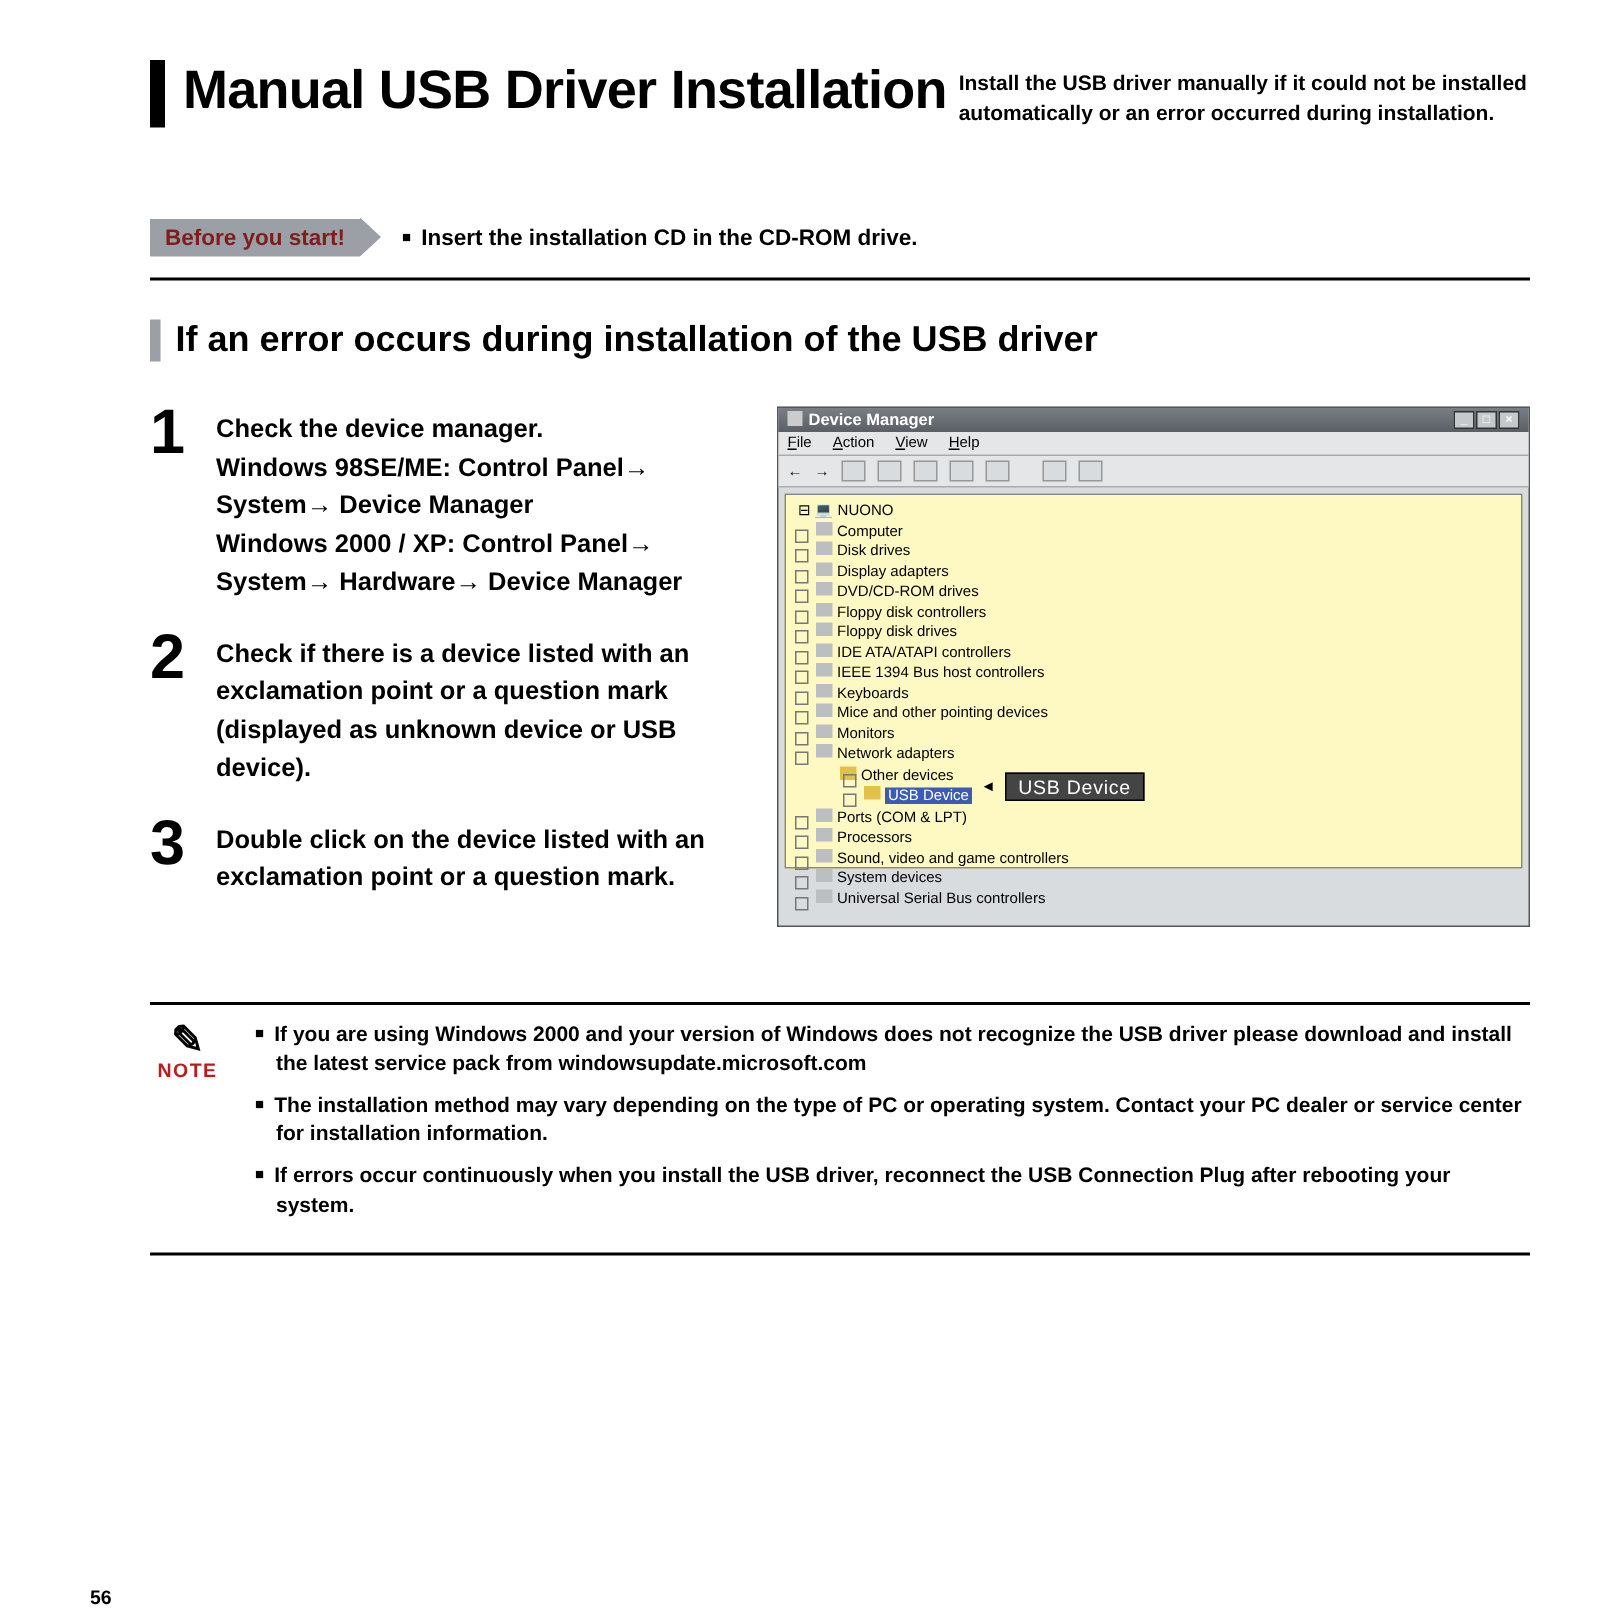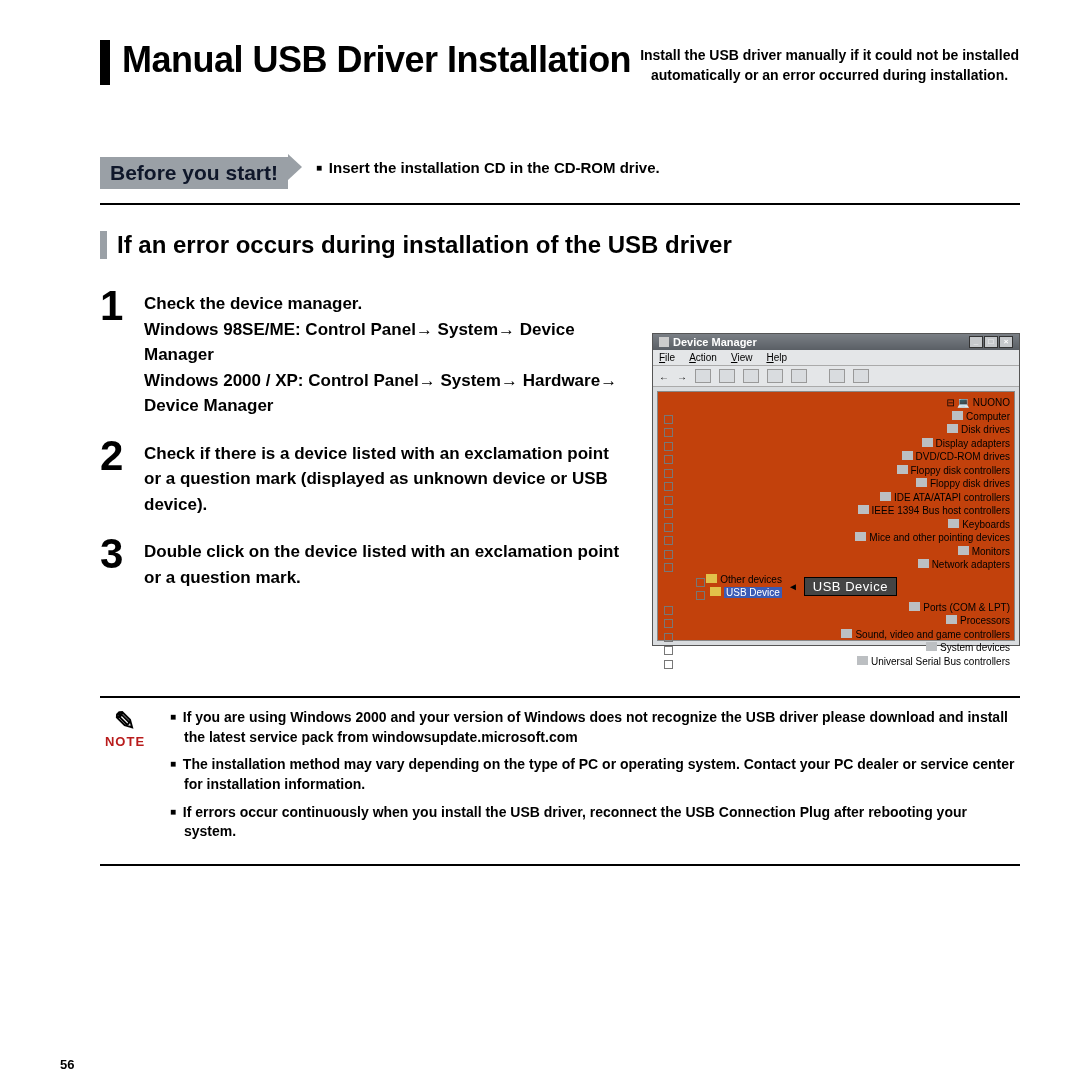--- a/index.html
+++ b/index.html
@@ -11,21 +11,20 @@
     color: #000;
     position: relative;
     padding: 40px 60px 30px 100px;
   }
   .title-row {
     display: flex;
     align-items: flex-start;
     border-left: 10px solid #000;
     padding-left: 12px;
     margin-bottom: 60px;
-    text-align: center;
   }
   .title-main {
     font-size: 36px;
     font-weight: 900;
     letter-spacing: -0.5px;
     line-height: 1.1;
   }
   .title-sub {
     font-size: 14px;
     font-weight: 700;
@@ -35,26 +34,25 @@
     flex: 1;
   }
   .before-row {
     display: flex;
     align-items: center;
     gap: 14px;
     margin-bottom: 14px;
   }
   .before-badge {
     background: #9aa0a6;
-    color: #0f172a;
-    font-weight: 700;
-    font-size: 21px;
+    color: #7f1d1d;
+    font-weight: 700;
+    font-size: 15px;
     padding: 4px 10px;
     display: inline-block;
-    margin-top: 12px;
   }
   .before-badge::after {
     content: "";
   }
   .before-badge-wrap {
     display: flex;
     align-items: center;
   }
   .before-badge-wrap svg { display:block }
   .before-text {
@@ -97,27 +95,26 @@
     line-height: 0.8;
     min-width: 30px;
   }
   .step-txt {
     font-size: 17px;
     font-weight: 700;
     line-height: 1.5;
     padding-top: 2px;
   }
   .devmgr {
-    width: 368px;
+    width: 502px;
     border: 1px solid #555;
     background: #d9dcdf;
     font-family: Tahoma, Arial, sans-serif;
     font-size: 10px;
     color: #000;
-    margin-top: 44px;
   }
   .devmgr-title {
     background: linear-gradient(#7a7f85,#5a5f65);
     color: #fff;
     font-size: 11px;
     font-weight: 700;
     padding: 2px 6px;
     display: flex;
     justify-content: space-between;
     align-items: center;
@@ -148,26 +145,25 @@
     gap: 8px;
     border-bottom: 1px solid #aaa;
     align-items: center;
   }
   .tbtn {
     width: 16px; height: 14px;
     border: 1px solid #999;
     background: #d9dcdf;
   }
   .devmgr-tree {
-    background: #c2410c;
+    background: #fef9c3;
     border: 1px solid #888;
     margin: 4px;
     padding: 4px 4px 8px 4px;
     height: 250px;
-    text-align: right;
   }
   .tn { padding-left: 16px; line-height: 1.35; white-space: nowrap; position: relative; }
   .tn.root { padding-left: 4px; }
   .tn::before {
     content: "";
     position: absolute;
     left: 2px; top: 5px;
     width: 7px; height: 7px;
     border: 1px solid #777;
     font-size: 7px;

